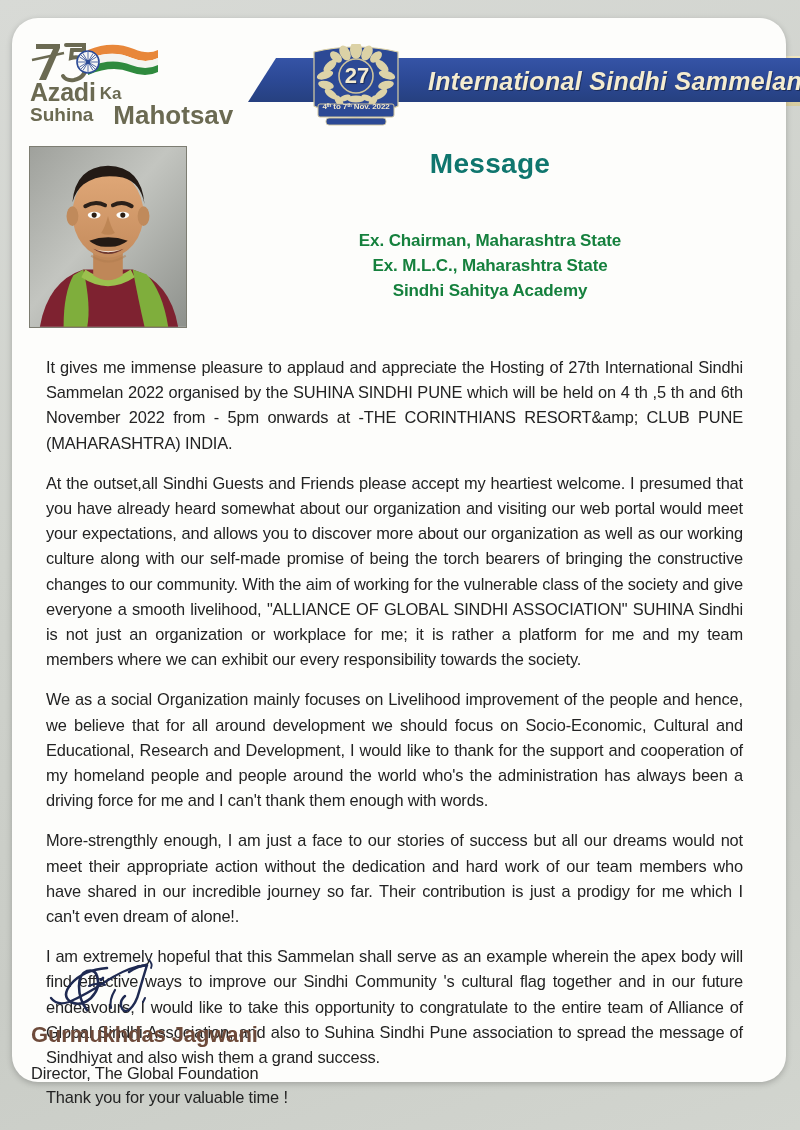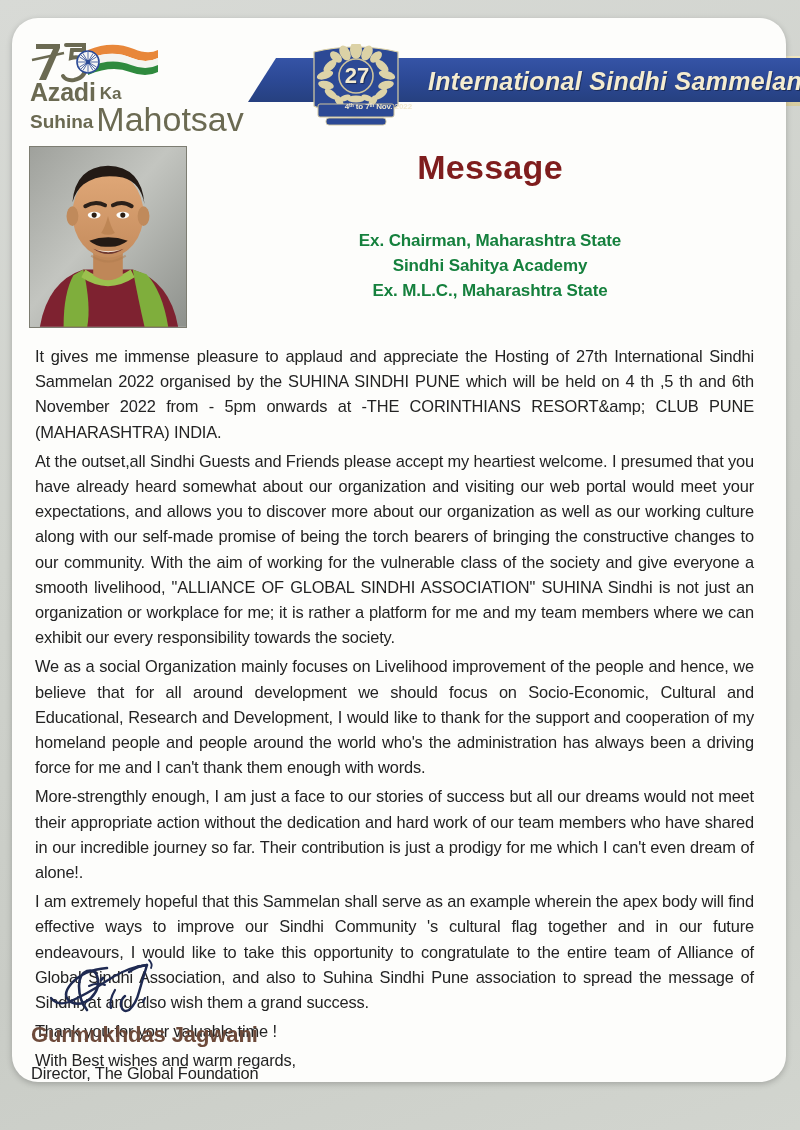--- a/index.html
+++ b/index.html
@@ -62,22 +62,22 @@
   }
   #amrit-logo .ka {
     font-size: 17px; font-weight: 600; display: inline-block;
     margin-left: 4px; vertical-align: 2px;
   }
   #amrit-logo .amrit-row2 { margin-top: -3px; white-space: nowrap; }
   #amrit-logo .amrit {
     font-size: 19px; font-weight: 600; display: inline-block;
   }
   #amrit-logo .mahotsav {
-    font-size: 34px; font-weight: 400; display: inline-block;
-    margin-left: 3px; vertical-align: -3px;
+    font-size: 26px; font-weight: 700; display: inline-block;
+    margin-left: 20px; vertical-align: -3px;
   }
 
   
   #event-banner {
     position: absolute;
     left: 236px;
     top: 58px;
     width: 564px;
     height: 44px;
     background: linear-gradient(180deg, #3554a6 0%, #2c4995 50%, #26407f 100%);
@@ -122,21 +122,21 @@
     font-weight: bold;
     color: #f3ead0;
     text-align: center;
     line-height: 30px;
     text-shadow: 1px 1px 1px rgba(0,0,0,0.4);
   }
   #emblem-dates {
     position: absolute;
     left: 0; top: 58px;
     width: 112px;
-    text-align: right;
+    text-align: center;
     font-size: 8px;
     font-weight: bold;
     color: #f0e7cd;
     letter-spacing: -0.1px;
     white-space: nowrap;
   }
 
   
   #portrait-frame {
     position: absolute;
@@ -150,23 +150,23 @@
   }
   #portrait-photo { position: absolute; inset: 0; }
 
   
   #message-heading {
     position: absolute;
     left: 210px;
     top: 148px;
     width: 560px;
     text-align: center;
-    font-size: 34px;
-    font-weight: bold;
-    color: #7f1d1d;
+    font-size: 28px;
+    font-weight: bold;
+    color: #0f766e;
     letter-spacing: 0.3px;
   }
 
   
   #designation-block {
     position: absolute;
     left: 205px;
     top: 228px;
     width: 570px;
     text-align: center;
@@ -186,21 +186,21 @@
     top: 340px;
     width: 727px;
     color: #232323;
     font-size: 16.4px;
     line-height: 25.2px;
   }
   #letter-body p {
     text-align: justify;
     text-justify: inter-word;
     letter-spacing: -0.15px;
-    margin: 4px;
+    margin: 15px;
   }
   #letter-body p.nojustify { text-align: left; }
 
   
   #signature-block {
     position: absolute;
     left: 31px;
     top: 958px;
     width: 400px;
   }
@@ -362,22 +362,22 @@
     <path d="M67 104 Q79 109 92 104 Q79 107 67 104 Z" fill="#f2eae2"></path>
 
     <path d="M62 110 Q79 122 97 110" stroke="#b07c4e" stroke-width="2" fill="none" opacity="0.5"></path>
   </svg>
 </div>
 
 <div id="message-heading">Message</div>
 
 <div id="designation-block">
   <div class="designation-line">Ex. Chairman, Maharashtra State</div>
+  <div class="designation-line">Ex. M.L.C., Maharashtra State</div>
   <div class="designation-line">Sindhi Sahitya Academy</div>
-  <div class="designation-line">Ex. M.L.C., Maharashtra State</div>
 </div>
 
 <div id="letter-body">
   <p>It gives me immense pleasure to applaud and appreciate the Hosting of 27th International Sindhi Sammelan 2022 organised by the SUHINA SINDHI PUNE which will be held on 4 th ,5 th and 6th November 2022 from - 5pm onwards at -THE CORINTHIANS RESORT&amp;amp; CLUB PUNE (MAHARASHTRA) INDIA.</p>
   <p>At the outset,all Sindhi Guests and Friends please accept my heartiest welcome. I presumed that you have already heard somewhat about our organization and visiting our web portal would meet your expectations, and allows you to discover more about our organization as well as our working culture along with our self-made promise of being the torch bearers of bringing the constructive changes to our community. With the aim of working for the vulnerable class of the society and give everyone a smooth livelihood, "ALLIANCE OF GLOBAL SINDHI ASSOCIATION" SUHINA Sindhi is not just an organization or workplace for me; it is rather a platform for me and my team members where we can exhibit our every responsibility towards the society.</p>
   <p>We as a social Organization mainly focuses on Livelihood improvement of the people and hence, we believe that for all around development we should focus on Socio-Economic, Cultural and Educational, Research and Development, I would like to thank for the support and cooperation of my homeland people and people around the world who's the administration has always been a driving force for me and I can't thank them enough with words.</p>
   <p>More-strengthly enough, I am just a face to our stories of success but all our dreams would not meet their appropriate action without the dedication and hard work of our team members who have shared in our incredible journey so far. Their contribution is just a prodigy for me which I can't even dream of alone!.</p>
   <p>I am extremely hopeful that this Sammelan shall serve as an example wherein the apex body will find effective ways to improve our Sindhi Community 's cultural flag together and in our future endeavours, I would like to take this opportunity to congratulate to the entire team of Alliance of Global Sindhi Association, and also to Suhina Sindhi Pune association to spread the message of Sindhiyat and also wish them a grand success.</p>
   <p class="nojustify">Thank you for your valuable time !</p>
   <p class="nojustify">With Best wishes and warm regards,</p>

